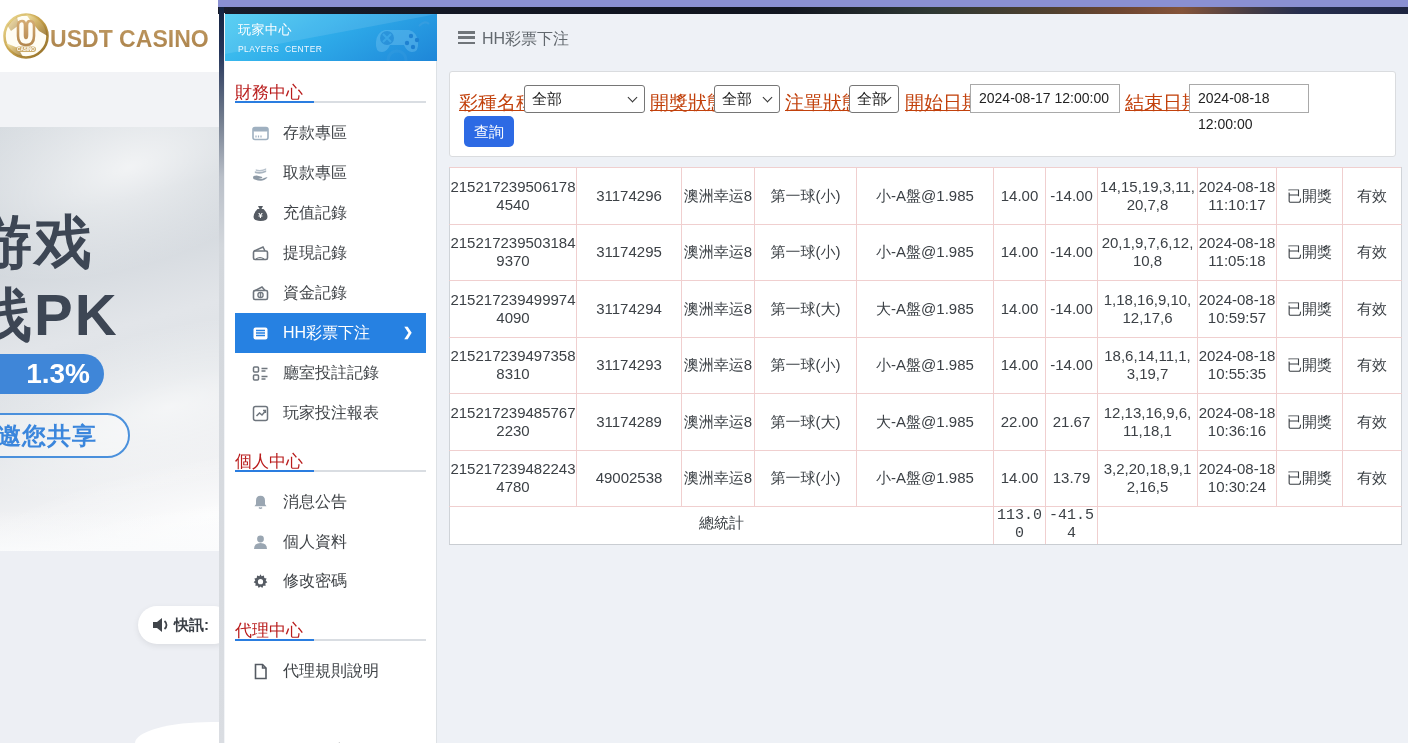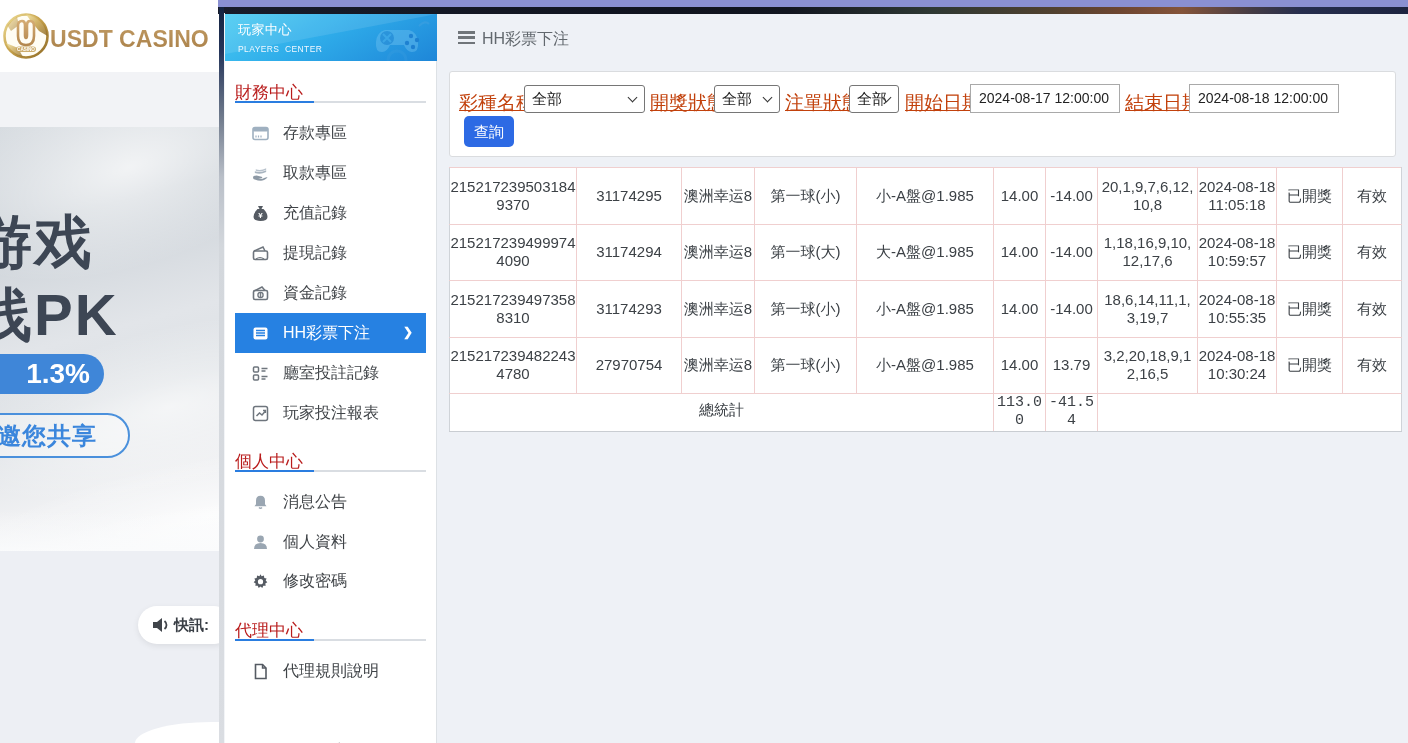--- a/index.html
+++ b/index.html
@@ -275,39 +275,52 @@
 <div class="abs" id="filterpanel"></div>
 <div class="abs flabel" style="left:459px;">彩種名稱:</div>
 <div class="abs fsel" style="left:524px; width:121px;">全部<span class="car"></span></div>
 <div class="abs flabel" style="left:650px;">開獎狀態:</div>
 <div class="abs fsel" style="left:714px; width:66px;">全部<span class="car"></span></div>
 <div class="abs flabel" style="left:785px;">注單狀態:</div>
 <div class="abs fsel" style="left:849px; width:50px;">全部<span class="car"></span></div>
 <div class="abs flabel" style="left:905px;">開始日期:</div>
 <div class="abs finp" style="left:970px; width:150px;">2024-08-17 12:00:00</div>
 <div class="abs flabel" style="left:1125px;">結束日期:</div>
-<div class="abs finp" style="left:1189px; width:150px;">2024-08-18 12:00:00</div>
+<div class="abs finp" style="left:1189px; width:120px;">2024-08-18 12:00:00</div>
 <div class="abs" id="btnquery">查詢</div>
 
 <table class="abs" id="btable">
   <colgroup>
     <col style="width:127px">
       <col style="width:105px">
       <col style="width:73px">
       <col style="width:102px">
     <col style="width:137px">
       <col style="width:52px">
       <col style="width:52px">
       <col style="width:100px">
     <col style="width:79px">
       <col style="width:66px">
       <col style="width:59px">
   </colgroup>
   <tbody id="tbody">
   <tr class="dr">
+    <td class="first">2152172395061784540</td>
+        <td>31174296</td>
+        <td>澳洲幸运8</td>
+        <td>第一球(小)</td>
+        <td>小-A盤@1.985</td>
+    <td>14.00</td>
+        <td>-14.00</td>
+        <td>14,15,19,3,11,20,7,8</td>
+        <td>2024-08-18 11:10:17</td>
+        <td>已開獎</td>
+        <td class="last">有效</td>
+  </tr>
+  <tr class="dr">
     <td class="first">2152172395031849370</td>
         <td>31174295</td>
         <td>澳洲幸运8</td>
         <td>第一球(小)</td>
         <td>小-A盤@1.985</td>
     <td>14.00</td>
         <td>-14.00</td>
         <td>20,1,9,7,6,12,10,8</td>
         <td>2024-08-18 11:05:18</td>
         <td>已開獎</td>
@@ -333,22 +346,35 @@
         <td>第一球(小)</td>
         <td>小-A盤@1.985</td>
     <td>14.00</td>
         <td>-14.00</td>
         <td>18,6,14,11,1,3,19,7</td>
         <td>2024-08-18 10:55:35</td>
         <td>已開獎</td>
         <td class="last">有效</td>
   </tr>
   <tr class="dr">
+    <td class="first">2152172394857672230</td>
+        <td>31174289</td>
+        <td>澳洲幸运8</td>
+        <td>第一球(大)</td>
+        <td>大-A盤@1.985</td>
+    <td>22.00</td>
+        <td>21.67</td>
+        <td>12,13,16,9,6,11,18,1</td>
+        <td>2024-08-18 10:36:16</td>
+        <td>已開獎</td>
+        <td class="last">有效</td>
+  </tr>
+  <tr class="dr">
     <td class="first">2152172394822434780</td>
-        <td>27970754</td>
+        <td>49002538</td>
         <td>澳洲幸运8</td>
         <td>第一球(小)</td>
         <td>小-A盤@1.985</td>
     <td>14.00</td>
         <td>13.79</td>
         <td>3,2,20,18,9,12,16,5</td>
         <td>2024-08-18 10:30:24</td>
         <td>已開獎</td>
         <td class="last">有效</td>
   </tr>

